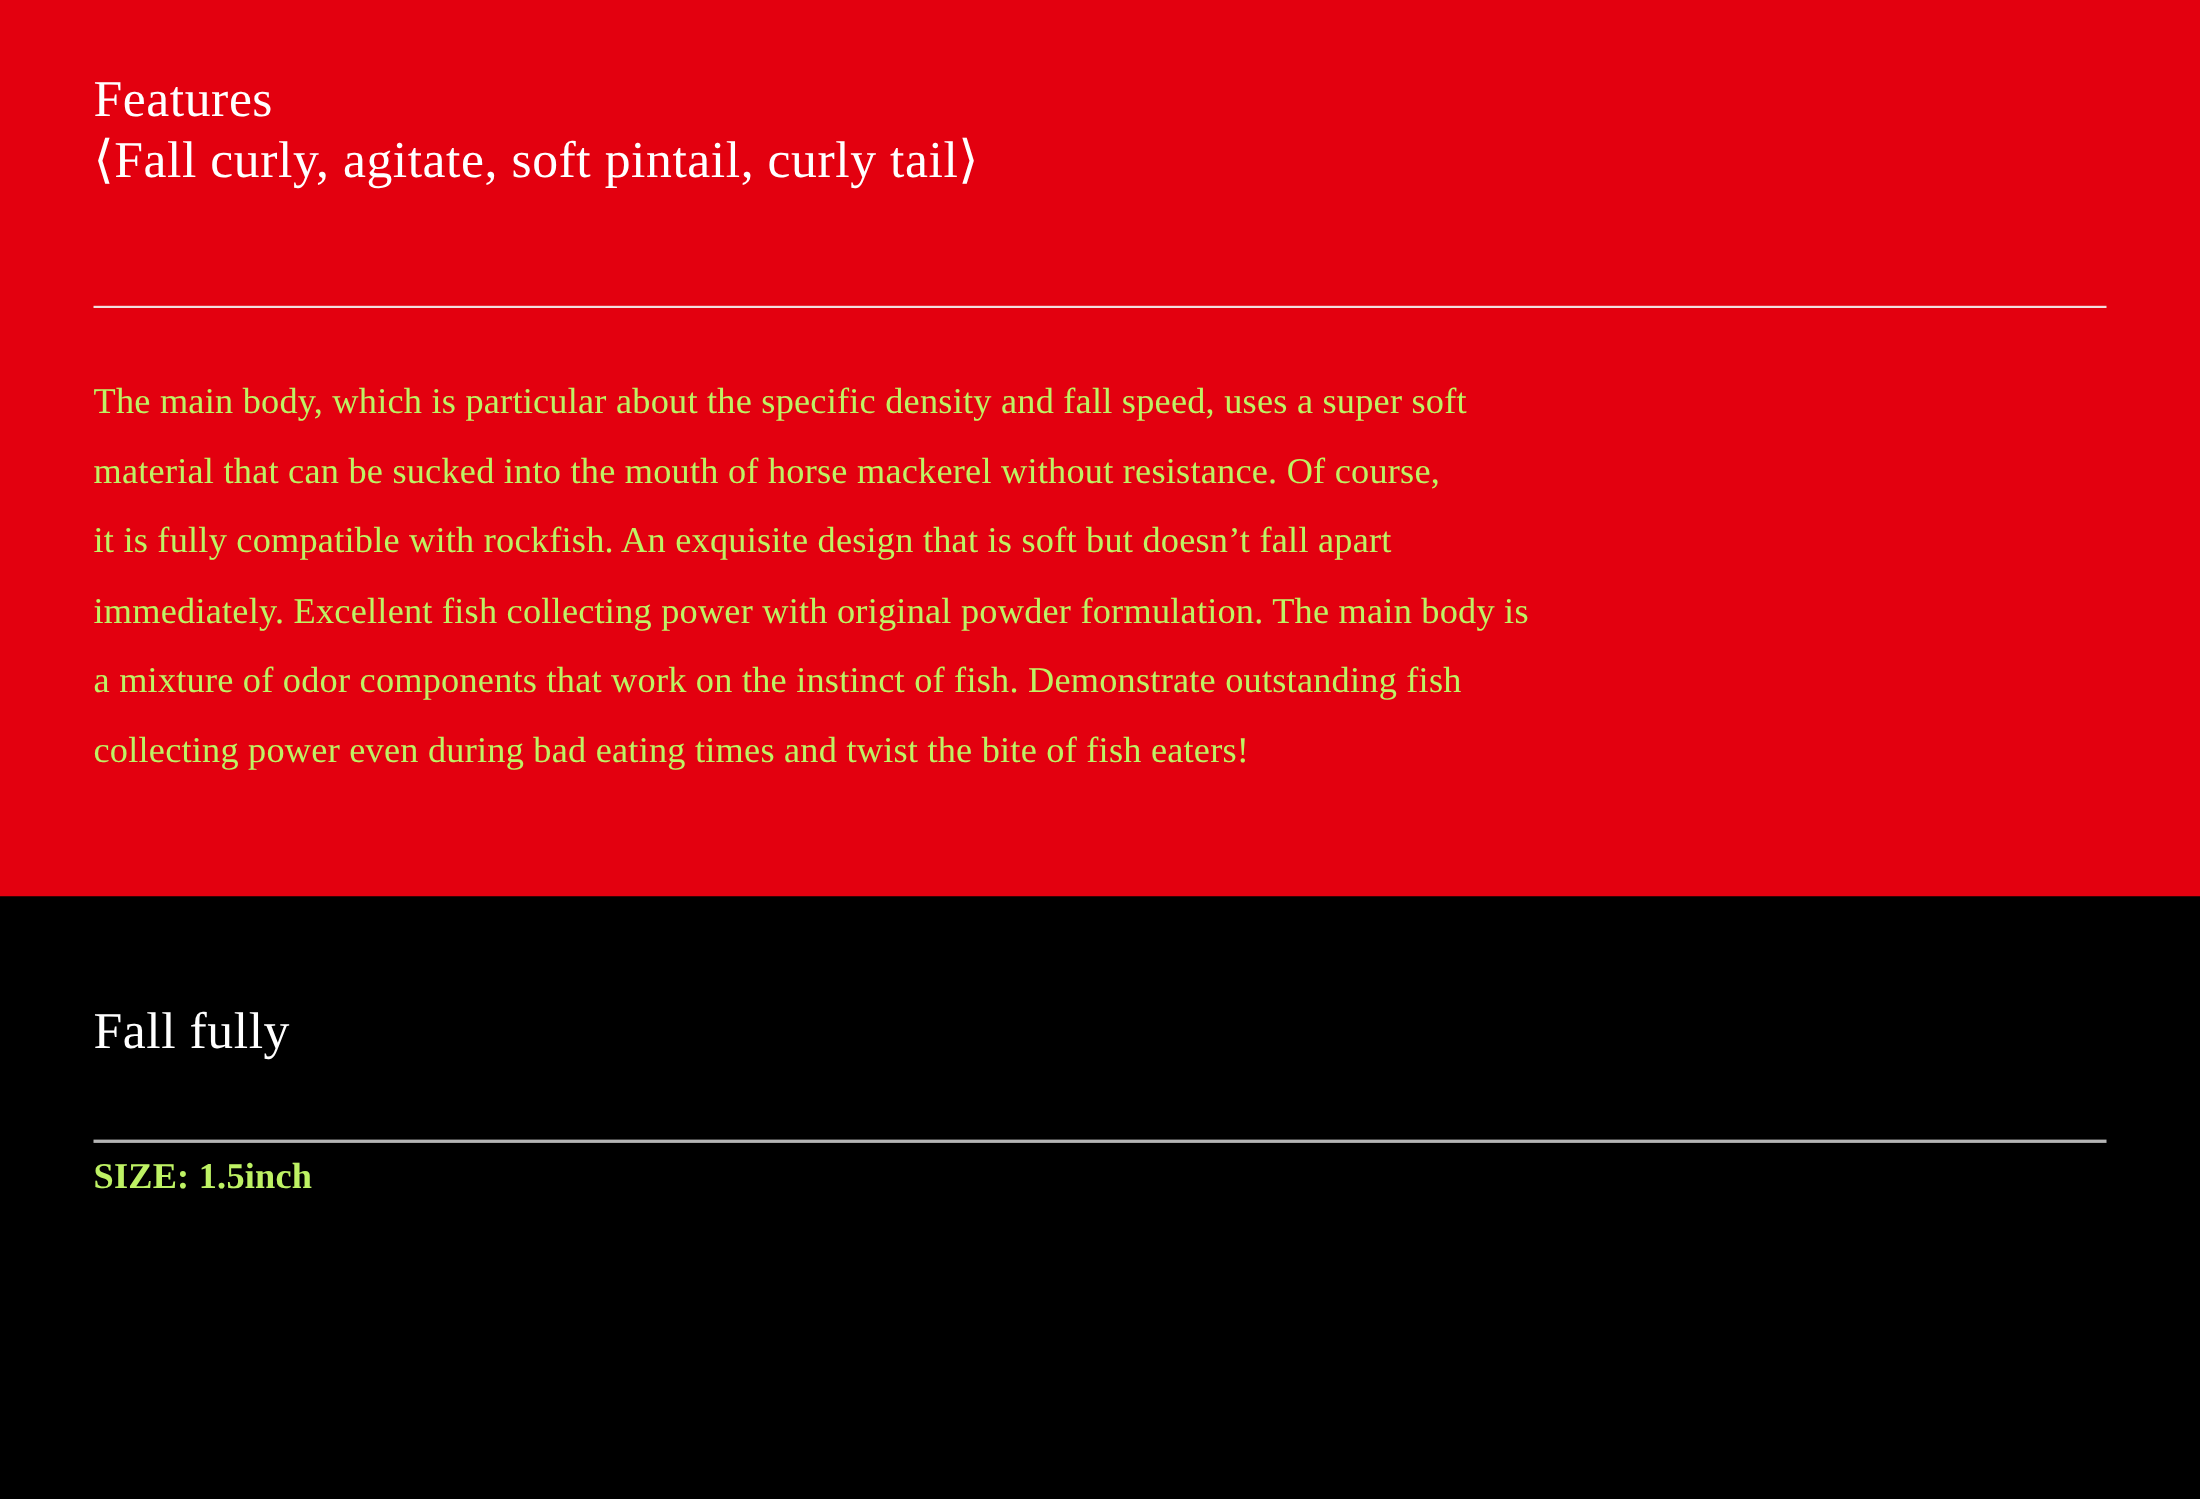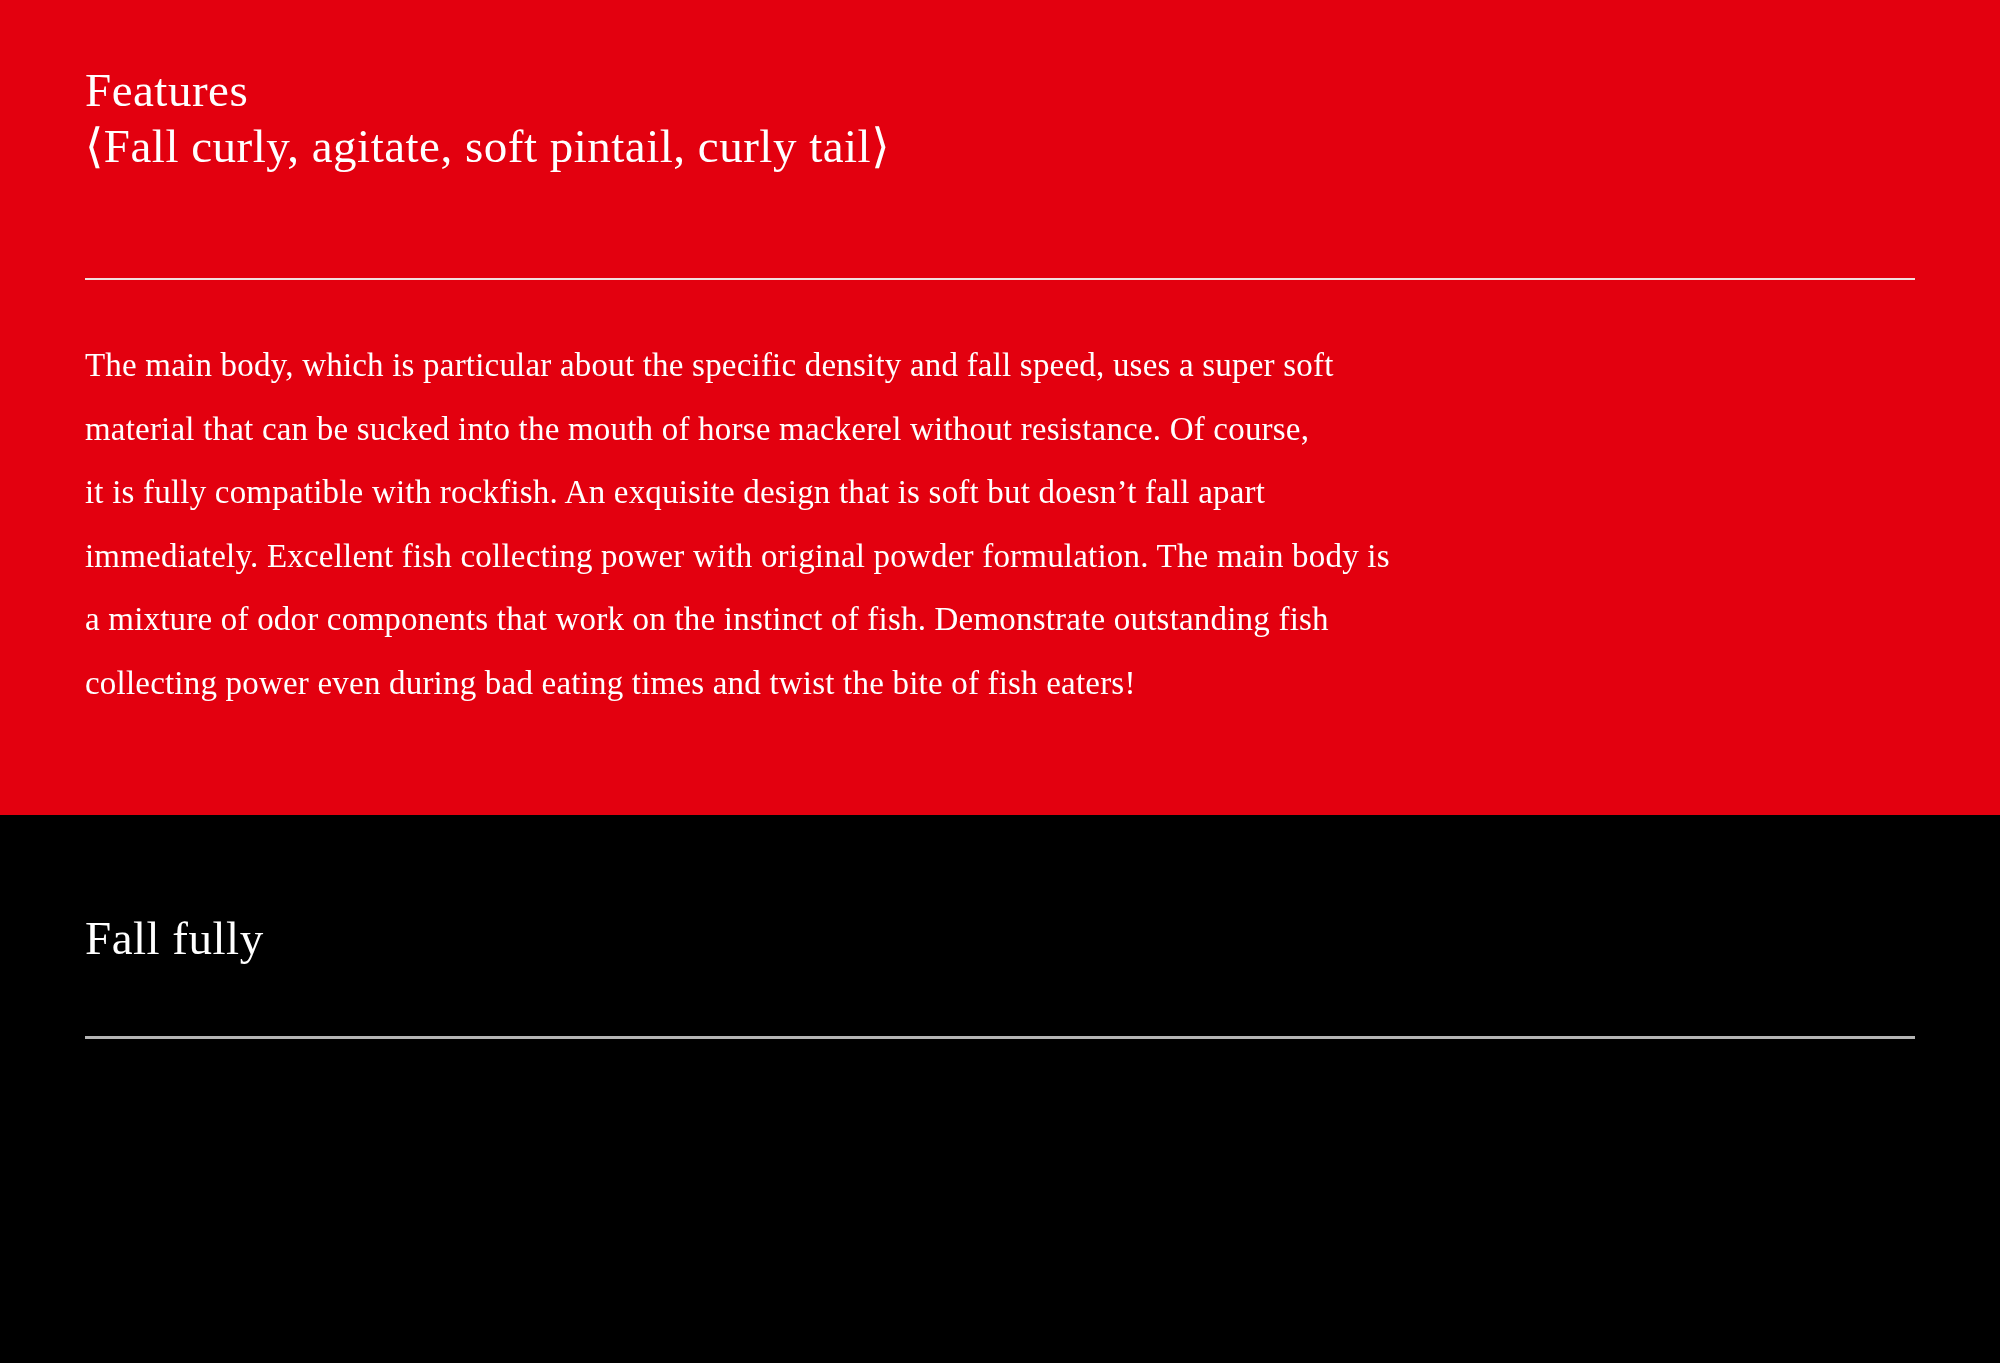--- a/index.html
+++ b/index.html
@@ -51,21 +51,21 @@
     height: 3px;
     background: #b5b5b5;
     margin-top: 70px;
   }
   .body-text {
     margin: 0;
     font-size: 33px;
     line-height: 63.5px;
     white-space: pre-line;
     letter-spacing: 0.2px;
-    color: #ffffff;
+    color: #bef264;
   }
   .section-features .body-text {
     margin-top: 54px;
     font-weight: 400;
   }
   .section-product .body-text {
     margin-top: 46px;
     font-weight: 600;
   }
   .section-product .size-line {
@@ -89,15 +89,16 @@
 immediately. Excellent fish collecting power with original powder formulation. The main body is
 a mixture of odor components that work on the instinct of fish. Demonstrate outstanding fish
 collecting power even during bad eating times and twist the bite of fish eaters!</p>
   </section>
 
   <section class="section-product">
     <h2 class="heading">
       <span class="line">Fall fully</span>
     </h2>
     <hr class="rule rule-dark">
+    <p class="body-text size-line">SIZE: 1.5inch</p>
   </section>
 
 </div>
 
 </body></html>

